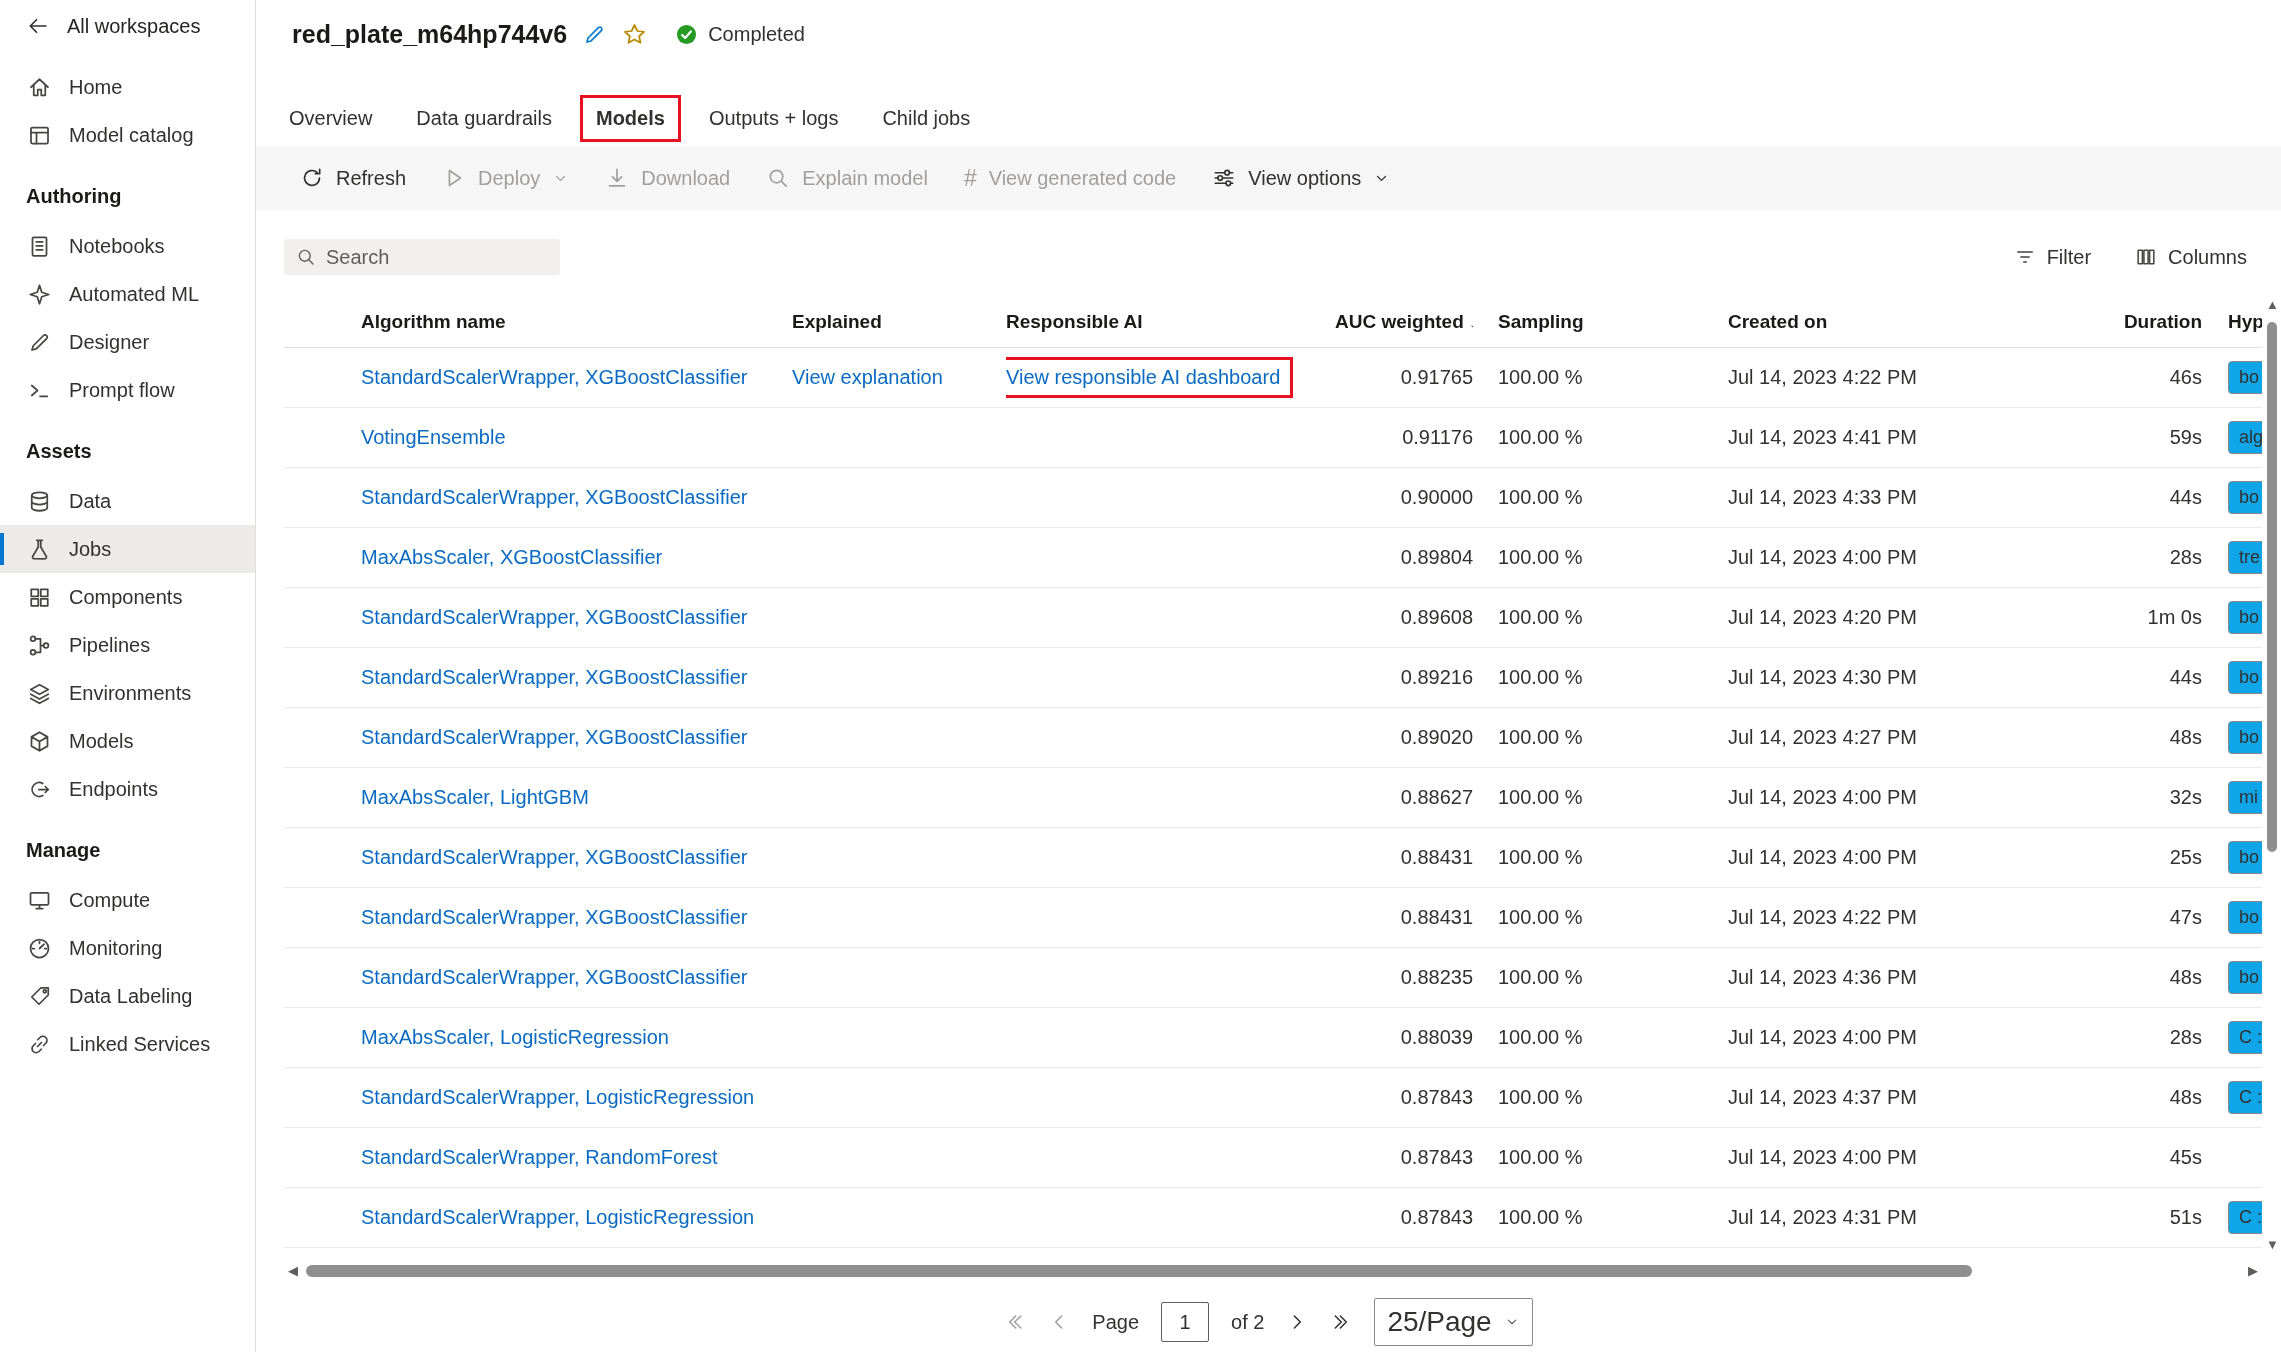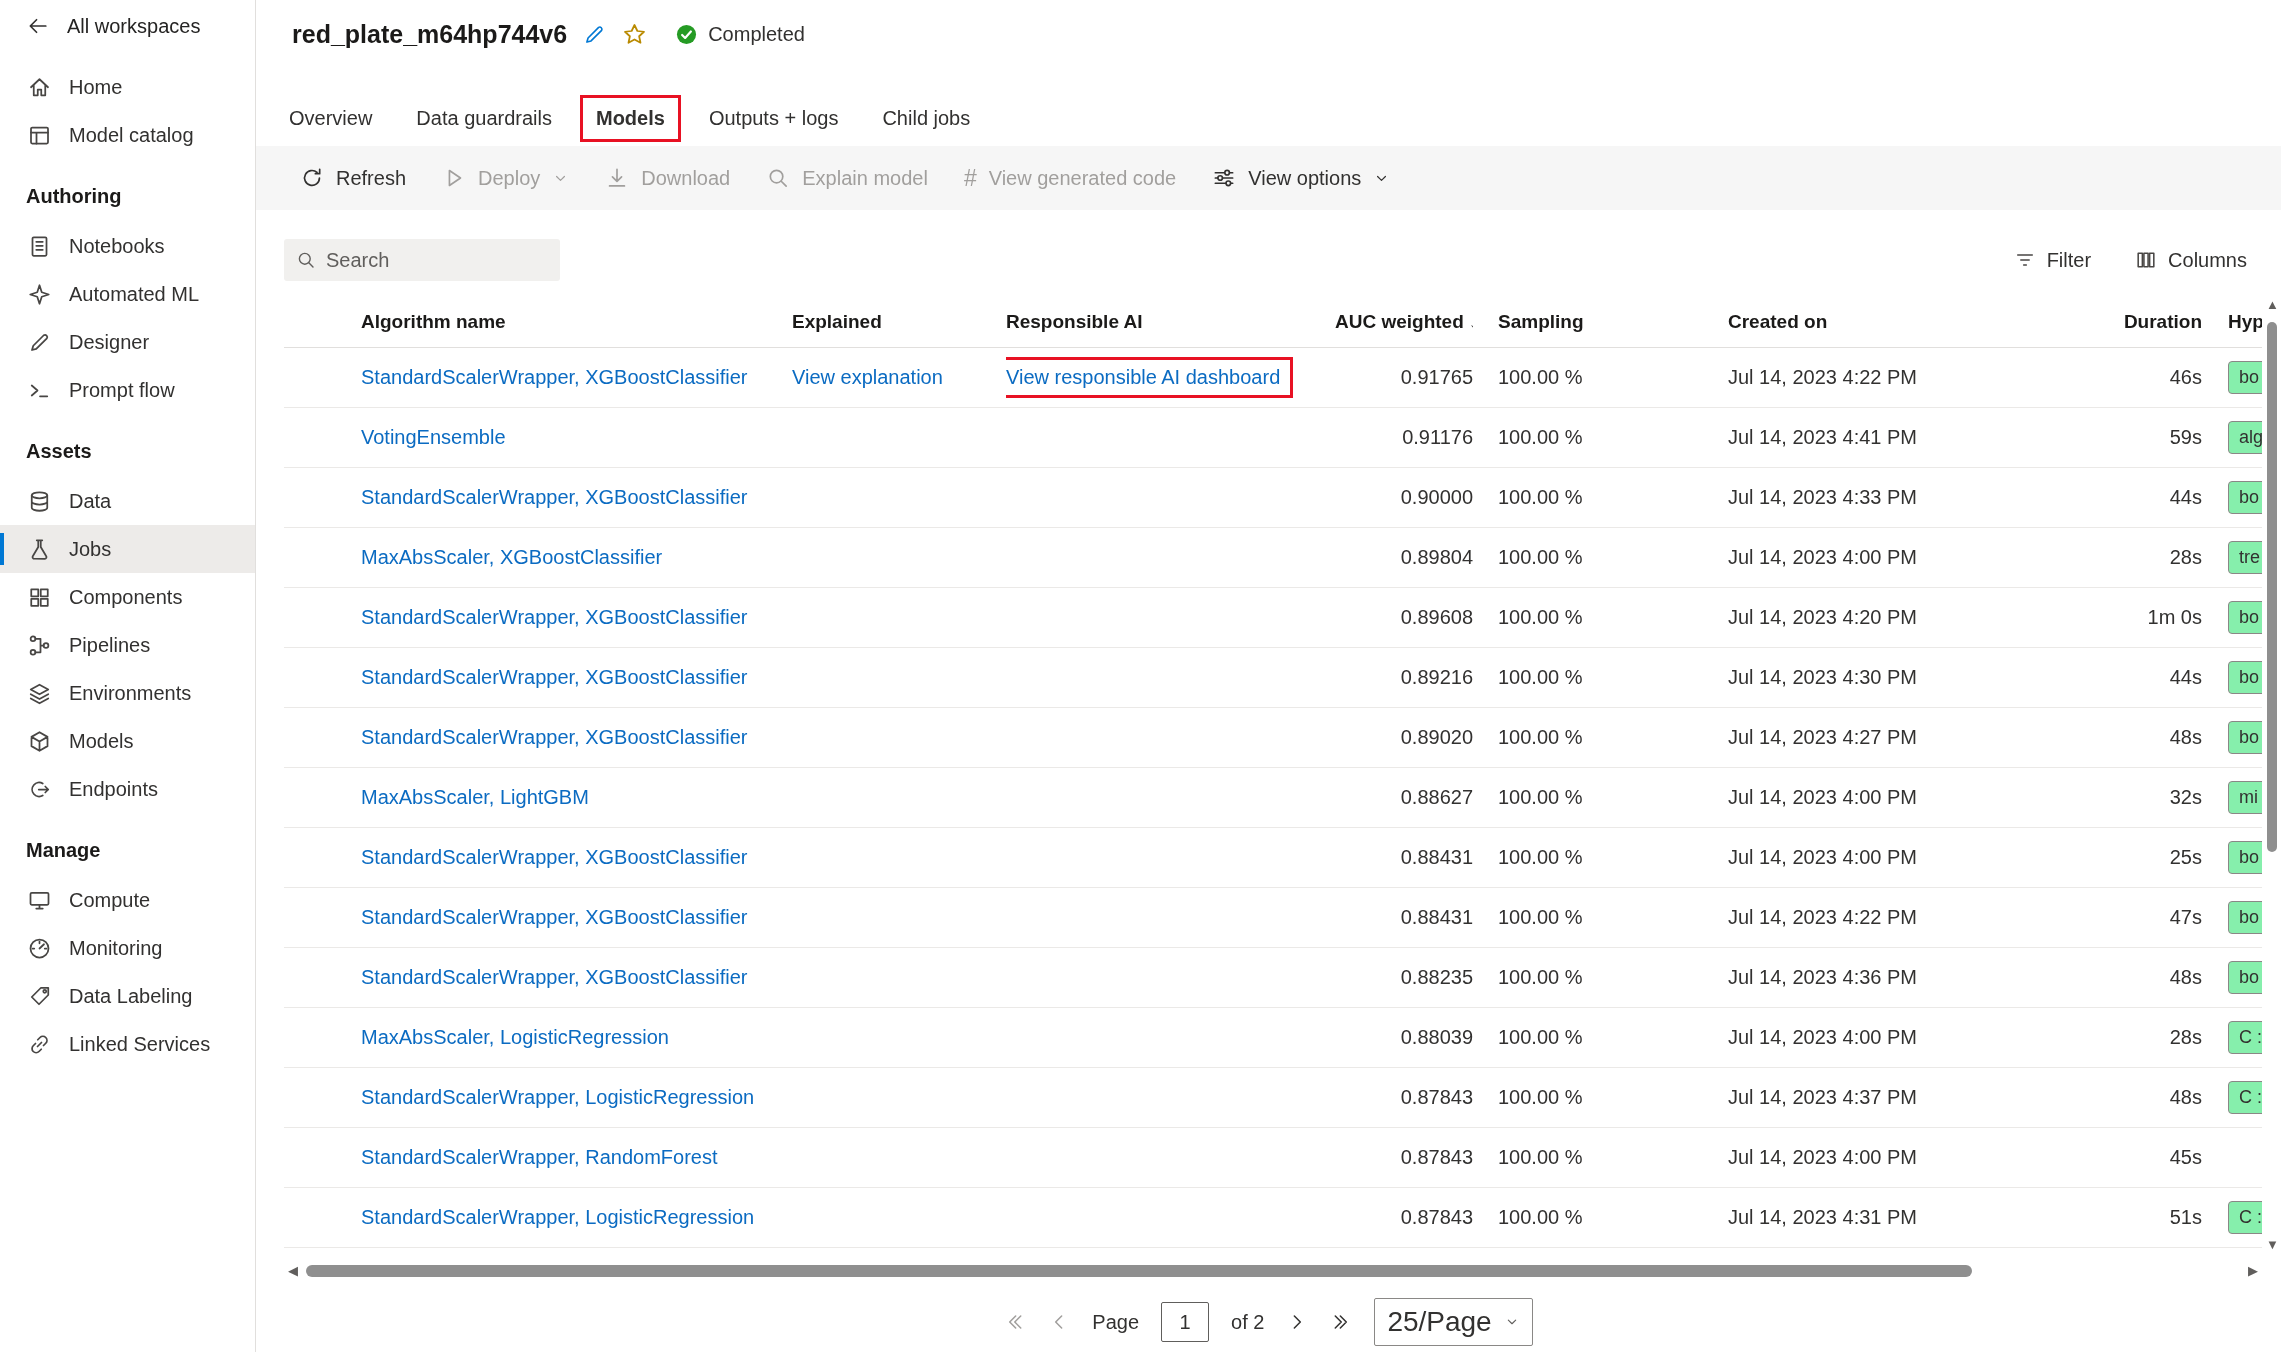--- a/index.html
+++ b/index.html
@@ -29,41 +29,41 @@
 .tab.selected{font-weight:bold}
 .tab.annotated{border-color:#e81123}
 .toolbar{position:absolute;top:146px;left:0;right:0;height:64px;background:#f6f6f6;display:flex;align-items:center;padding-left:44px;gap:36px}
 .tb-btn{display:flex;align-items:center;gap:12px;font-size:20px;color:#323130;cursor:pointer}
 .tb-btn.disabled{color:#a19f9d;cursor:default}
 .tb-icon{display:flex}
 .hash{font-size:23px;line-height:1}
 .tb-chev{display:flex}
 
 .controls{position:absolute;top:239px;left:28px;right:34px;display:flex;justify-content:space-between;align-items:center}
-.searchbox{display:flex;align-items:center;width:276px;height:42px;background:#f1f0ee;border-radius:3px;padding:0 12px;gap:10px}
+.searchbox{display:flex;align-items:center;width:276px;height:36px;background:#f1f0ee;border-radius:3px;padding:0 12px;gap:10px}
 .search-ic{display:flex;color:#605e5c}
 .search-input{border:none;outline:none;background:transparent;font-size:20px;font-family:inherit;color:#323130;width:100%}
 .search-input::placeholder{color:#605e5c}
 .right-ctrl{display:flex;gap:44px}
 .ctrl-btn{display:flex;align-items:center;gap:11px;font-size:20px;color:#323130;cursor:pointer}
 .ctrl-btn .ic{display:flex;color:#484644}
 
 .table{position:absolute;top:296px;left:28px;width:1978px}
 .trow{display:grid;grid-template-columns:508px 214px 329px 138px 255px 354px 120px 60px;align-items:center;height:60px;border-bottom:1px solid #ebe9e7;font-size:20px;color:#323130}
 .trow.thead{height:52px;font-weight:bold;font-size:19px;border-bottom:1px solid #e1dfdd;color:#1b1a19}
 .cell{overflow:hidden;white-space:nowrap}
 .cell-algorithm{padding-left:77px}
 .cell-auc{text-align:right}
 .cell-sampling{padding-left:25px}
 .cell-duration{text-align:right}
 .cell-hyp{padding-left:26px}
 .link{color:#0b6bc2;text-decoration:none;cursor:pointer}
 .sort{font-weight:normal;color:#323130}
 .annot-box{display:inline-block;border:3px solid #e81123;padding:6px 10px;margin-left:-13px}
-.chip{display:inline-block;border:1px solid #8a8886;border-radius:4px;padding:5px 10px;font-size:18px;color:#323130;white-space:nowrap;background:#86efac}
+.chip{display:inline-block;border:1px solid #8a8886;border-radius:4px;padding:5px 10px;font-size:18px;color:#323130;white-space:nowrap;background:#0ea5e9}
 
 .hscroll{position:absolute;top:1262px;left:28px;width:1978px;height:18px}
 .sb-arrow{position:absolute;font-size:13px;color:#605e5c;line-height:18px;cursor:default;user-select:none}
 .sb-arrow.left{left:4px;top:0}
 .sb-arrow.right{right:4px;top:0}
 .hthumb{position:absolute;left:22px;top:3px;width:1666px;height:12px;background:#8f8f8f;border-radius:6px}
 .vscroll{position:absolute;top:296px;right:0;width:18px;height:958px}
 .sb-arrow.up{top:0;left:3px}
 .sb-arrow.down{bottom:0;left:3px}
 .vthumb{position:absolute;top:26px;left:4px;width:10px;height:530px;background:#8f8f8f;border-radius:5px}

